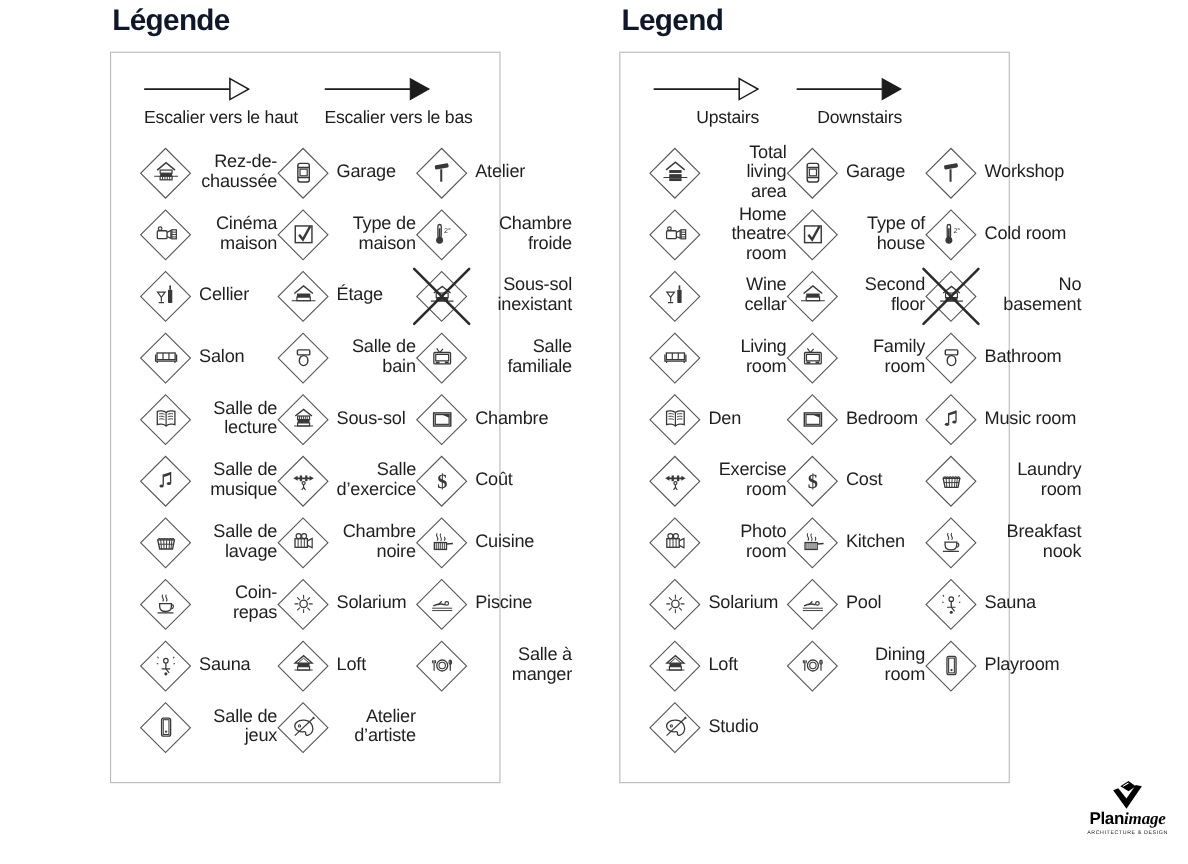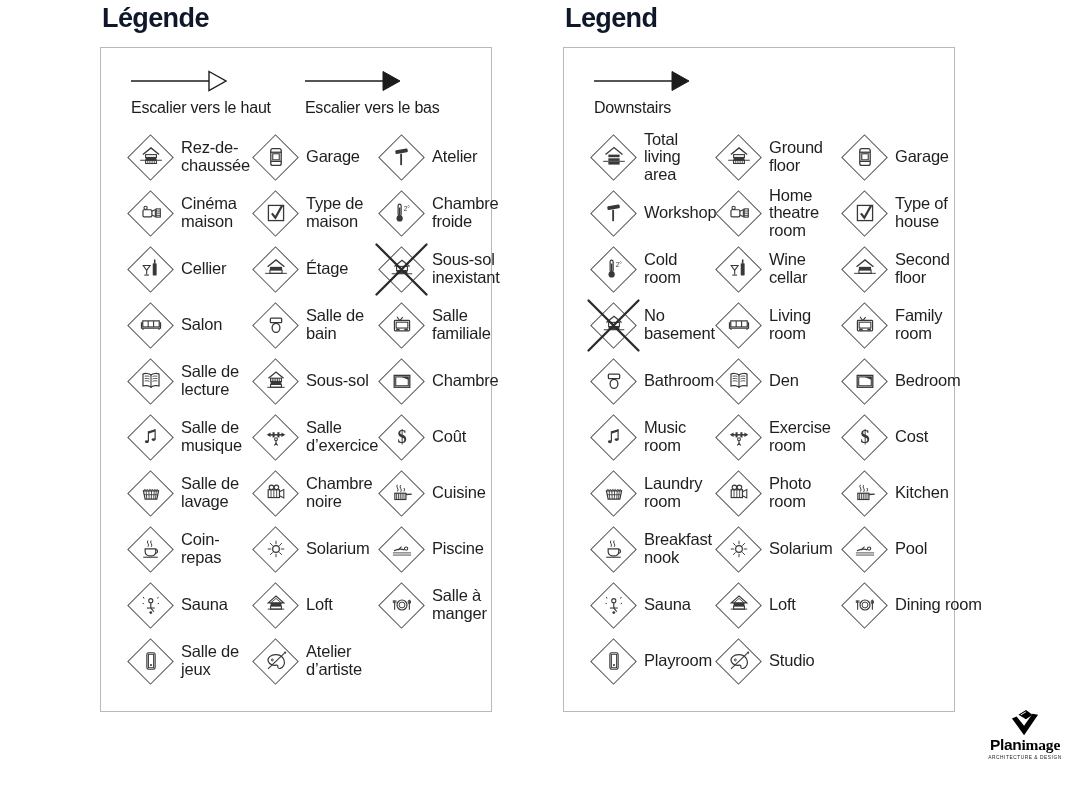--- a/index.html
+++ b/index.html
@@ -1,22 +1,22 @@
 <!DOCTYPE html>
 <html><head>
 <meta charset="utf-8">
 <style>
   html,body{margin:0;padding:0;background:#fff;}
   .page{position:relative;width:1080px;height:785px;background:#ffffff;overflow:hidden;
         font-family:"Liberation Sans",sans-serif;color:#1f1f1f;}
   .title{position:absolute;margin:0;font-size:27px;font-weight:800;letter-spacing:-0.6px;color:#0f172a;}
   .title-fr{left:102px;top:3px;}
   .title-en{left:565px;top:3px;}
-  .panel{position:absolute;top:47px;width:392px;height:665px;border:1.5px solid #b9b9b9;
-         box-sizing:border-box;background:#fff;}
+  .panel{position:absolute;top:47px;width:355px;height:665px;border:1.5px solid #b9b9b9;
+         box-sizing:border-box;background:#fff;text-align:right;}
   .panel-fr{left:100px;}
   .panel-en{left:563px;}
   .arrows-row{display:flex;padding:20px 0 0 30px;}
   .arrow-block{display:flex;flex-direction:column;margin-right:34px;min-width:96px;}
   .arrow-svg{display:block;}
   .arrow-shaft{stroke:#1c1c1c;stroke-width:1.6;}
   .arrow-head-open{fill:#ffffff;stroke:#1c1c1c;stroke-width:1.4;}
   .arrow-head-filled{fill:#1c1c1c;stroke:#1c1c1c;stroke-width:1;}
   .arrow-label{font-size:16px;margin-top:5px;white-space:nowrap;letter-spacing:-0.2px;color:#1c1c1c;}
   .grid{display:grid;grid-template-columns:125px 126px 142px;grid-auto-rows:56px;margin:12px 0 0 26px;}
@@ -24,21 +24,21 @@
   .diamond{position:relative;width:47px;height:47px;flex:none;}
   .dshape{position:absolute;inset:7px;border:1.3px solid #555;transform:rotate(45deg);background:#fff;}
   .icon-svg{position:absolute;left:50%;top:50%;width:26px;height:26px;transform:translate(-50%,-50%);color:#383838;}
   .x-overlay{position:absolute;left:-5px;top:-5px;width:57px;height:57px;}
   .x-overlay line{stroke:#2a2a2a;stroke-width:2.3;stroke-linecap:round;}
   .cell-label{font-size:16.5px;line-height:1.07;margin-left:7px;letter-spacing:-0.2px;color:#1f1f1f;}
   .logo{position:absolute;left:966px;top:710px;width:118px;display:flex;flex-direction:column;align-items:center;}
   .logo-glyph{width:40px;height:28px;}
   .logo-word{font-size:15.5px;line-height:1;margin-top:-1px;color:#000;}
   .logo-plan{font-weight:bold;letter-spacing:-0.3px;}
-  .logo-image{font-family:"Liberation Serif",serif;font-weight:bold;letter-spacing:-0.2px;}
+  .logo-image{font-family:"Liberation Serif",serif;font-style:italic;font-weight:bold;letter-spacing:-0.2px;}
   .logo-tagline{font-size:4.8px;letter-spacing:0.55px;margin-top:2px;color:#1a1a1a;white-space:nowrap;}
 </style>
 </head>
 <body>
 
 <div class="page">
 
   <h1 class="title title-fr">Légende</h1>
   <h1 class="title title-en">Legend</h1>
 
@@ -325,43 +325,41 @@
           </div>
           <span class="cell-label">Atelier d’artiste</span>
         </div>
       </div>
     </section>
   <section class="panel panel-en">
       <div class="arrows-row">
         <div class="arrow-block">
           <svg class="arrow-svg" viewBox="0 0 96 26" width="96" height="26">
             <line class="arrow-shaft" x1="0" y1="13" x2="78" y2="13"></line>
+            <polygon class="arrow-head-open" points="78,3.5 95,13 78,22.5"></polygon>
+          </svg>
+          <span class="arrow-label">Upstairs</span>
+        </div>
+        <div class="arrow-block">
+          <svg class="arrow-svg" viewBox="0 0 96 26" width="96" height="26">
+            <line class="arrow-shaft" x1="0" y1="13" x2="78" y2="13"></line>
             <polygon class="arrow-head-filled" points="78,3.5 95,13 78,22.5"></polygon>
           </svg>
           <span class="arrow-label">Downstairs</span>
         </div>
       </div>
       <div class="grid">
         <div class="cell">
           <div class="diamond">
             <span class="dshape"></span>
             <svg class="icon-svg" viewBox="0 0 24 24">
               <use href="#i-total-living-area"></use>
             </svg>
           </div>
           <span class="cell-label">Total living area</span>
-        </div>
-        <div class="cell">
-          <div class="diamond">
-            <span class="dshape"></span>
-            <svg class="icon-svg" viewBox="0 0 24 24">
-              <use href="#i-ground-floor"></use>
-            </svg>
-          </div>
-          <span class="cell-label">Ground floor</span>
         </div>
         <div class="cell">
           <div class="diamond">
             <span class="dshape"></span>
             <svg class="icon-svg" viewBox="0 0 24 24">
               <use href="#i-garage"></use>
             </svg>
           </div>
           <span class="cell-label">Garage</span>
         </div>

